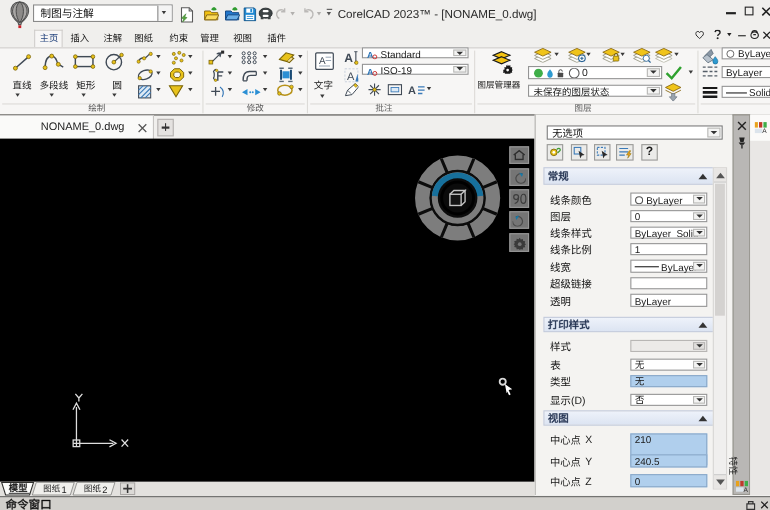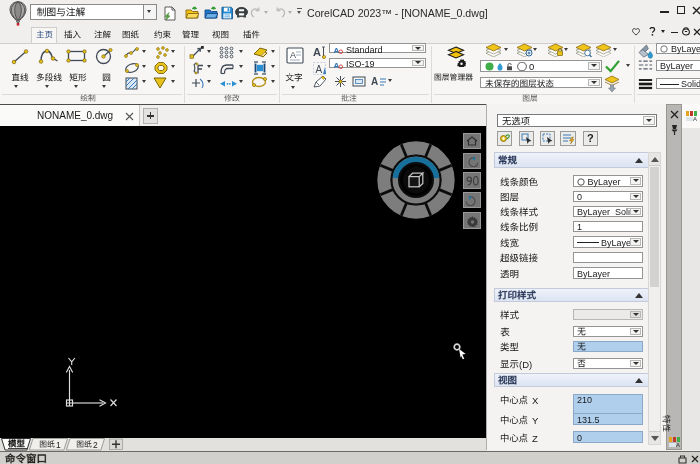--- a/index.html
+++ b/index.html
@@ -826,21 +826,21 @@
 </div>
 <div class="ab" style="left:13px;top:310.5px">
       <svg width="28" height="10" viewBox="0 0 28.5 9.8" style="overflow:visible">
         <path transform="translate(0.0,8.4)" d="M4.4 -8V-6.3H0.9V-1.8H1.6V-2.4H4.4V0.8H5.1V-2.4H7.8V-1.8H8.6V-6.3H5.1V-8ZM1.6 -3.1V-5.6H4.4V-3.1ZM7.8 -3.1H5.1V-5.6H7.8Z" fill="#1a1a1a"></path>
         <path transform="translate(9.5,8.4)" d="M2.8 -5.3V-0.6C2.8 0.3 3.1 0.6 4.1 0.6C4.4 0.6 5.8 0.6 6.1 0.6C7.1 0.6 7.3 0.1 7.4 -1.7C7.2 -1.8 6.9 -1.9 6.8 -2.1C6.7 -0.4 6.6 -0.1 6 -0.1C5.7 -0.1 4.4 -0.1 4.2 -0.1C3.6 -0.1 3.5 -0.2 3.5 -0.6V-5.3ZM1.3 -4.6C1.1 -3.5 0.8 -2 0.4 -1L1.1 -0.7C1.5 -1.7 1.8 -3.4 2 -4.5ZM7.2 -4.6C7.8 -3.5 8.3 -2 8.5 -1L9.2 -1.3C9 -2.3 8.4 -3.7 7.9 -4.9ZM3.2 -7.2C4.2 -6.5 5.3 -5.6 5.8 -5L6.3 -5.5C5.8 -6.1 4.6 -7 3.7 -7.6Z" fill="#1a1a1a"></path>
         <path transform="translate(19.0,8.4)" d="M2.3 -4.4H7.2V-2.7H2.3ZM3.2 -1.2C3.4 -0.6 3.4 0.2 3.4 0.7L4.2 0.6C4.1 0.1 4 -0.7 3.9 -1.3ZM5.2 -1.2C5.5 -0.6 5.8 0.2 5.9 0.7L6.6 0.5C6.4 0 6.1 -0.8 5.8 -1.3ZM7.1 -1.3C7.6 -0.7 8.1 0.2 8.4 0.7L9 0.4C8.8 -0.1 8.2 -0.9 7.8 -1.5ZM1.7 -1.5C1.4 -0.8 0.9 0 0.4 0.4L1 0.8C1.6 0.2 2.1 -0.6 2.4 -1.3ZM1.6 -5.1V-2.1H7.9V-5.1H5V-6.3H8.6V-7H5V-8H4.3V-5.1Z" fill="#1a1a1a"></path>
       </svg>
     </div>
 <div class="ab" style="left:45px;top:310.5px;font-size:9.5px;color:#1a1a1a">Y</div>
 <div class="fld" style="left:86px;top:309px;width:70px;height:11.5px;background:#b0cfed;border-color:#8aa8c8">
-<div class="ab" style="left:3px;top:0.8px;font-size:9px;color:#1a1a1a">131.5</div>
+<div class="ab" style="left:3px;top:0.8px;font-size:9px;color:#1a1a1a">240.5</div>
 </div>
 <div class="ab" style="left:13px;top:328.5px">
       <svg width="28" height="10" viewBox="0 0 28.5 9.8" style="overflow:visible">
         <path transform="translate(0.0,8.4)" d="M4.4 -8V-6.3H0.9V-1.8H1.6V-2.4H4.4V0.8H5.1V-2.4H7.8V-1.8H8.6V-6.3H5.1V-8ZM1.6 -3.1V-5.6H4.4V-3.1ZM7.8 -3.1H5.1V-5.6H7.8Z" fill="#1a1a1a"></path>
         <path transform="translate(9.5,8.4)" d="M2.8 -5.3V-0.6C2.8 0.3 3.1 0.6 4.1 0.6C4.4 0.6 5.8 0.6 6.1 0.6C7.1 0.6 7.3 0.1 7.4 -1.7C7.2 -1.8 6.9 -1.9 6.8 -2.1C6.7 -0.4 6.6 -0.1 6 -0.1C5.7 -0.1 4.4 -0.1 4.2 -0.1C3.6 -0.1 3.5 -0.2 3.5 -0.6V-5.3ZM1.3 -4.6C1.1 -3.5 0.8 -2 0.4 -1L1.1 -0.7C1.5 -1.7 1.8 -3.4 2 -4.5ZM7.2 -4.6C7.8 -3.5 8.3 -2 8.5 -1L9.2 -1.3C9 -2.3 8.4 -3.7 7.9 -4.9ZM3.2 -7.2C4.2 -6.5 5.3 -5.6 5.8 -5L6.3 -5.5C5.8 -6.1 4.6 -7 3.7 -7.6Z" fill="#1a1a1a"></path>
         <path transform="translate(19.0,8.4)" d="M2.3 -4.4H7.2V-2.7H2.3ZM3.2 -1.2C3.4 -0.6 3.4 0.2 3.4 0.7L4.2 0.6C4.1 0.1 4 -0.7 3.9 -1.3ZM5.2 -1.2C5.5 -0.6 5.8 0.2 5.9 0.7L6.6 0.5C6.4 0 6.1 -0.8 5.8 -1.3ZM7.1 -1.3C7.6 -0.7 8.1 0.2 8.4 0.7L9 0.4C8.8 -0.1 8.2 -0.9 7.8 -1.5ZM1.7 -1.5C1.4 -0.8 0.9 0 0.4 0.4L1 0.8C1.6 0.2 2.1 -0.6 2.4 -1.3ZM1.6 -5.1V-2.1H7.9V-5.1H5V-6.3H8.6V-7H5V-8H4.3V-5.1Z" fill="#1a1a1a"></path>
       </svg>
     </div>
 <div class="ab" style="left:45px;top:328.5px;font-size:9.5px;color:#1a1a1a">Z</div>
 <div class="fld" style="left:86px;top:327px;width:70px;height:11.5px;background:#b0cfed;border-color:#8aa8c8">

